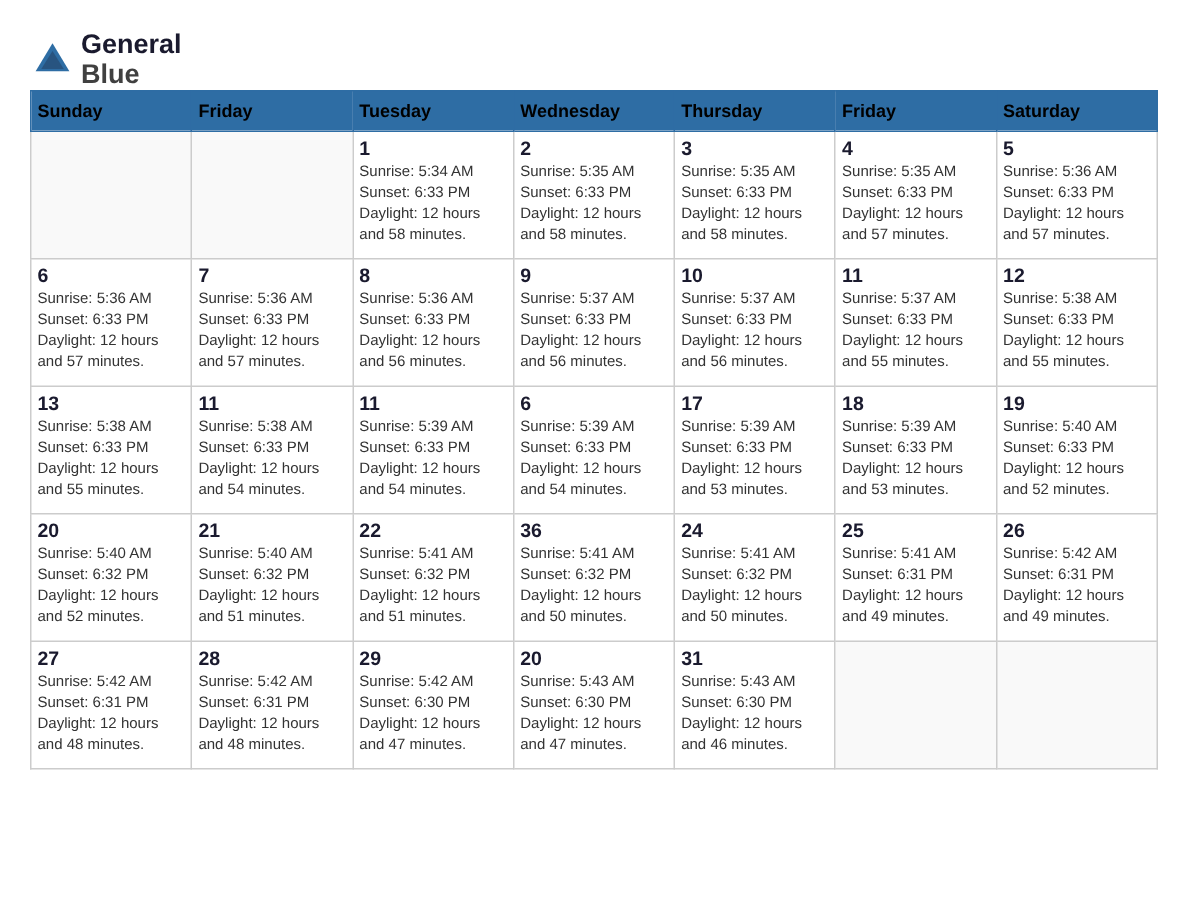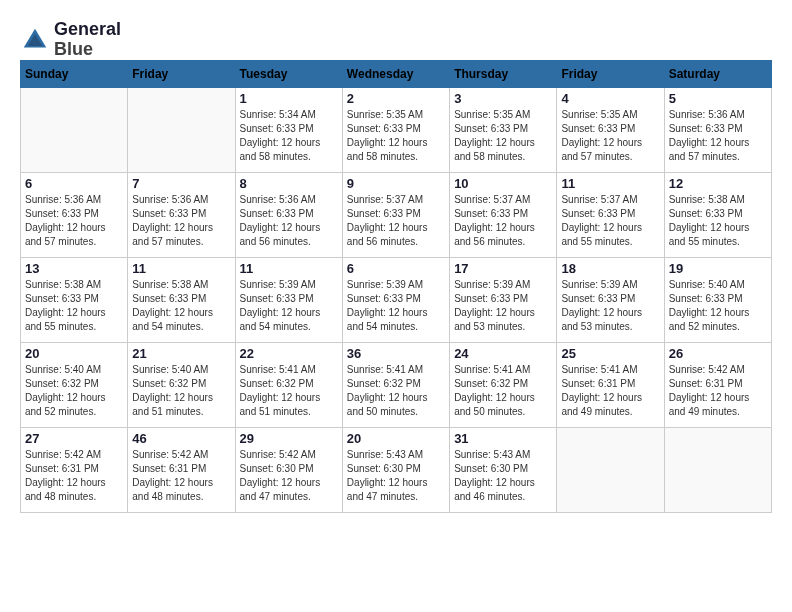--- a/index.html
+++ b/index.html
@@ -234,21 +234,21 @@
           <span class="day-num">26</span>
           <div class="day-info">Sunrise: 5:42 AM<br>Sunset: 6:31 PM<br>Daylight: 12 hours and 49 minutes.</div>
         </td>
       </tr>
       <tr class="week-row">
         <td>
           <span class="day-num">27</span>
           <div class="day-info">Sunrise: 5:42 AM<br>Sunset: 6:31 PM<br>Daylight: 12 hours and 48 minutes.</div>
         </td>
         <td>
-          <span class="day-num">46</span>
+          <span class="day-num">28</span>
           <div class="day-info">Sunrise: 5:42 AM<br>Sunset: 6:31 PM<br>Daylight: 12 hours and 48 minutes.</div>
         </td>
         <td>
           <span class="day-num">29</span>
           <div class="day-info">Sunrise: 5:42 AM<br>Sunset: 6:30 PM<br>Daylight: 12 hours and 47 minutes.</div>
         </td>
         <td>
           <span class="day-num">20</span>
           <div class="day-info">Sunrise: 5:43 AM<br>Sunset: 6:30 PM<br>Daylight: 12 hours and 47 minutes.</div>
         </td>

